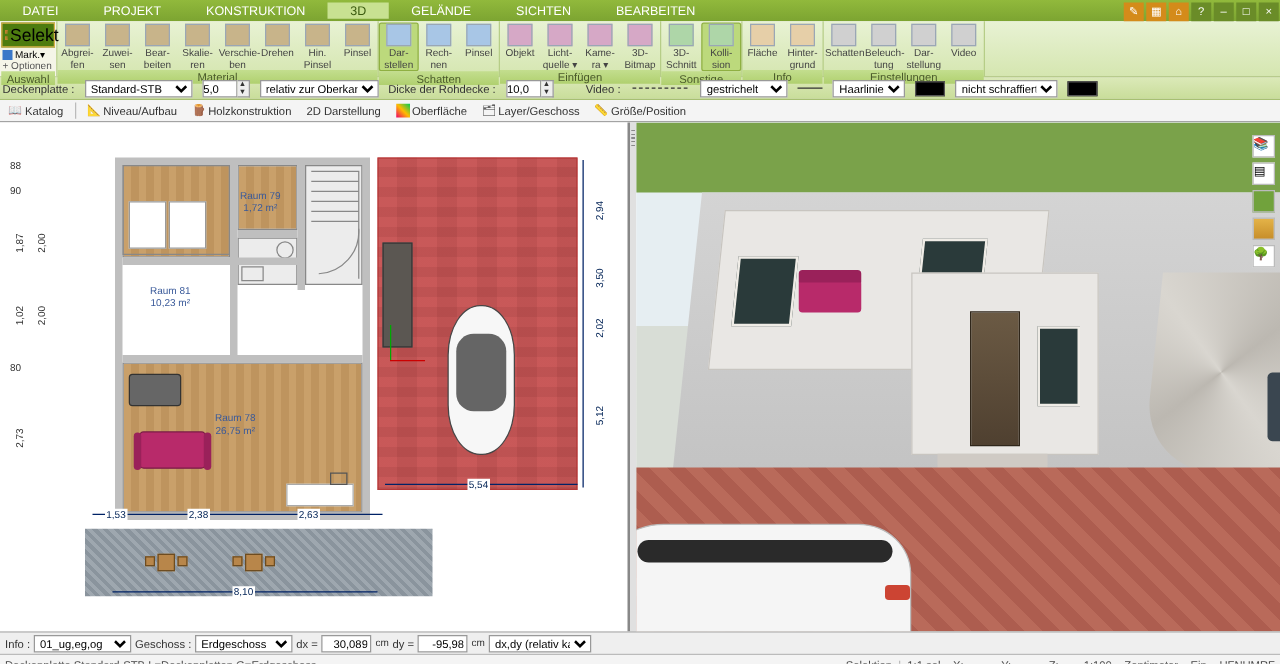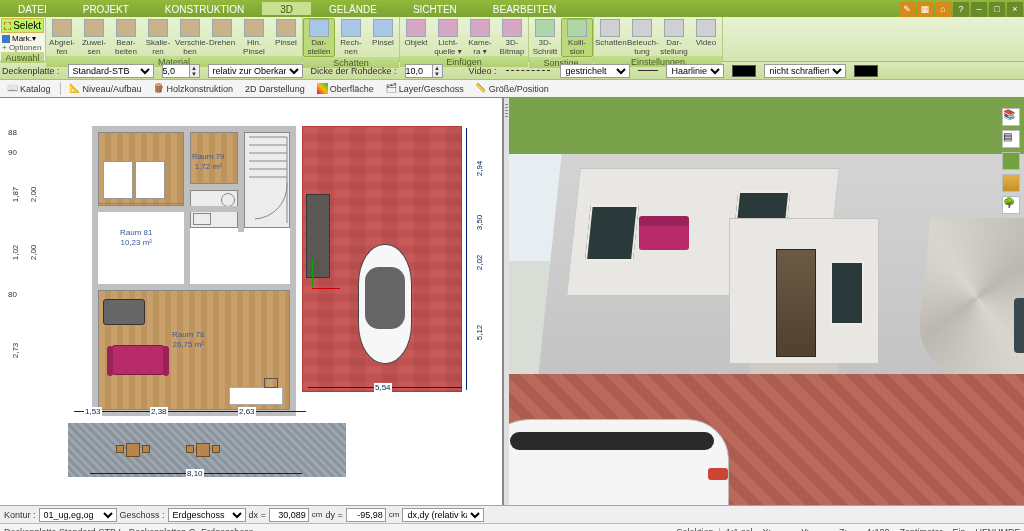--- a/index.html
+++ b/index.html
@@ -10,21 +10,21 @@
   .menubar .tab { padding: 2px 18px 0; font-size: 10px; cursor: pointer; }
   .menubar .tab.active { background: #c8e191; color: #3a5a0f; }
   .menubar .spacer { flex: 1; }
   .menubar .winbtns { display: flex; gap: 0; }
   .menubar .winbtns span { width: 16px; height: 15px; margin: 1px 1px 0; background: #6a8c28; display:flex; align-items:center; justify-content:center; font-size:9px;}
   .menubar .winbtns .sys { background:#d48b1a; }
 
   
   .ribbon { height: 45px; background: linear-gradient(#e8f2d4,#d5e6b0); display: flex; border-bottom:1px solid #a8c072; }
   .ribbon-start { width: 46px; border-right:1px solid #b6cd87; background:#f5f5e8; padding:1px; }
-  .sel-btn { background:#bef264; border:1px solid #d8b24a; font-size:10px; padding:1px 2px; margin-bottom:1px; display:flex; align-items:center;}
+  .sel-btn { background:#4d7c0f; border:1px solid #d8b24a; font-size:14px; padding:1px 2px; margin-bottom:1px; display:flex; align-items:center;}
   .sel-btn .box { width:9px; height:8px; border:1px dashed #c08030; margin-right:2px;}
   .mark-line { font-size:8px; display:flex; align-items:center; padding-left:1px;}
   .mark-line .sq { width:8px;height:8px;background:#3a78c8;margin-right:2px;}
   .opt-line { font-size:8px; color:#555; padding-left:1px;}
   .ribbon-group { display:flex; flex-direction:column; border-right:1px solid #b6cd87; }
   .ribbon-items { display:flex; flex:1; align-items:flex-start; padding-top:2px;}
   .ritem { width:32px; text-align:center; font-size:8px; color:#444; line-height:9px; padding:0 1px;}
   .ritem .ico { width:20px; height:18px; margin:0 auto 1px; background:#cfd8e2; border:1px solid #9aa7b5; position:relative;}
   .ritem.active { background:#bcd97c; border:1px solid #8fb042; border-radius:2px; padding-top:0; margin-top:-1px;}
   .ribbon-label { background: linear-gradient(#c3de8e,#b0d06f); text-align:center; font-size:9px; color:#4a5a2a; padding:1px 0 0; height:13px;}
@@ -228,20 +228,33 @@
           <div class="ritem active">
             <div class="ico" style="background: rgb(174, 214, 168);"></div>
             <div>Kolli-<br>sion</div>
           </div>
         </div>
         <div class="ribbon-label">Sonstige</div>
       </div>
       <div class="ribbon-group">
         <div class="ribbon-items">
           <div class="ritem">
+            <div class="ico" style="background: rgb(230, 207, 168);"></div>
+            <div>Fläche</div>
+          </div>
+          <div class="ritem">
+            <div class="ico" style="background: rgb(230, 207, 168);"></div>
+            <div>Hinter-<br>grund</div>
+          </div>
+        </div>
+        <div class="ribbon-label">Info</div>
+      </div>
+      <div class="ribbon-group">
+        <div class="ribbon-items">
+          <div class="ritem">
             <div class="ico" style="background: rgb(208, 208, 208);"></div>
             <div>Schatten</div>
           </div>
           <div class="ritem">
             <div class="ico" style="background: rgb(208, 208, 208);"></div>
             <div>Beleuch-<br>tung</div>
           </div>
           <div class="ritem">
             <div class="ico" style="background: rgb(208, 208, 208);"></div>
             <div>Dar-<br>stellung</div>
@@ -434,21 +447,21 @@
       <div class="vt">▤</div>
       <div class="vt green"></div>
       <div class="vt yel"></div>
       <div class="vt tree">🌳</div>
     </div>
     <div class="side-handle"></div>
   </div>
 </div>
 
 <div class="bottombar">
-  <span>Kontur :</span>
+  <span>Info :</span>
   <select style="width:78px"><option>01_ug,eg,og</option></select>
   <span>Geschoss :</span>
   <select style="width:78px"><option>Erdgeschoss</option></select>
   <span>dx =</span>
   <input value="30,089" style="">
     <span style="font-size:8px">cm</span>
   <span>dy =</span>
   <input value="-95,98" style="">
     <span style="font-size:8px">cm</span>
   <select style="width:82px"><option>dx,dy (relativ ka</option></select>

